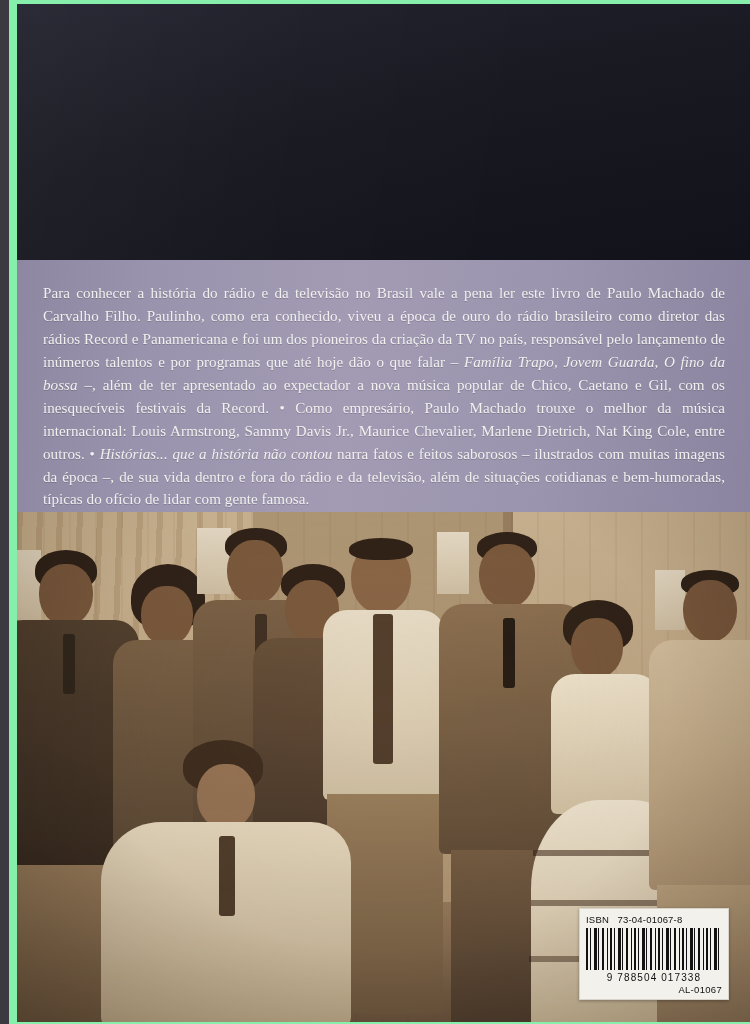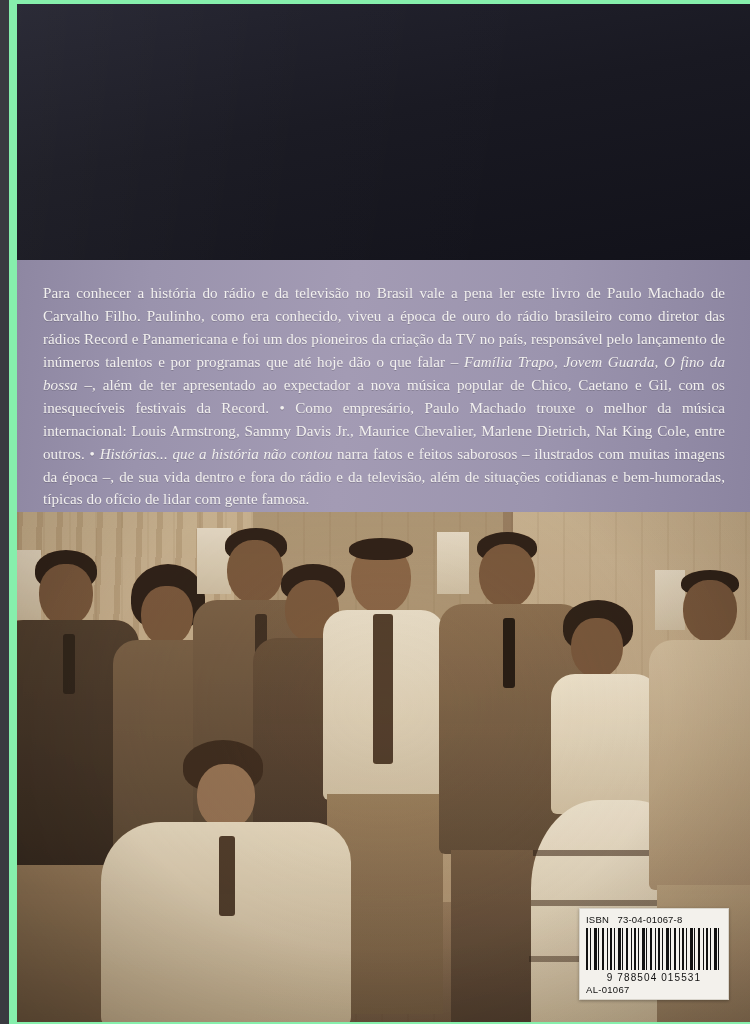--- a/index.html
+++ b/index.html
@@ -185,21 +185,21 @@
       );
   }
   .ean {
     font-size: 10px;
     letter-spacing: 1.1px;
     text-align: center;
     margin-top: 2px;
   }
   .code-line {
     font-size: 9.5px;
-    text-align: left;
+    text-align: right;
     margin-top: 1px;
     letter-spacing: 0.3px;
   }
 </style>
 </head>
 <body>
 
 <div class="page">
   <div class="cover">
 
@@ -292,19 +292,19 @@
       <div class="photo-tone"></div>
       <div class="photo-warm"></div>
 
       <div class="barcode-box">
         <div class="isbn-line">
           <span>ISBN</span>
           <span>&nbsp;</span>
           <span>73-04-01067-8</span>
         </div>
         <div class="bars"></div>
-        <div class="ean">9 788504 015531</div>
+        <div class="ean">9 788504 017338</div>
         <div class="code-line">AL-01067</div>
       </div>
     </div>
 
   </div>
 </div>
 
 </body></html>

